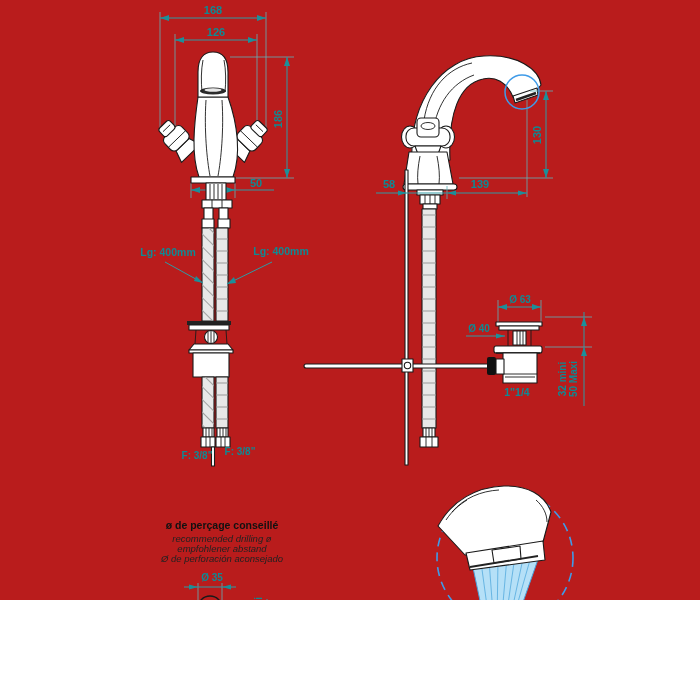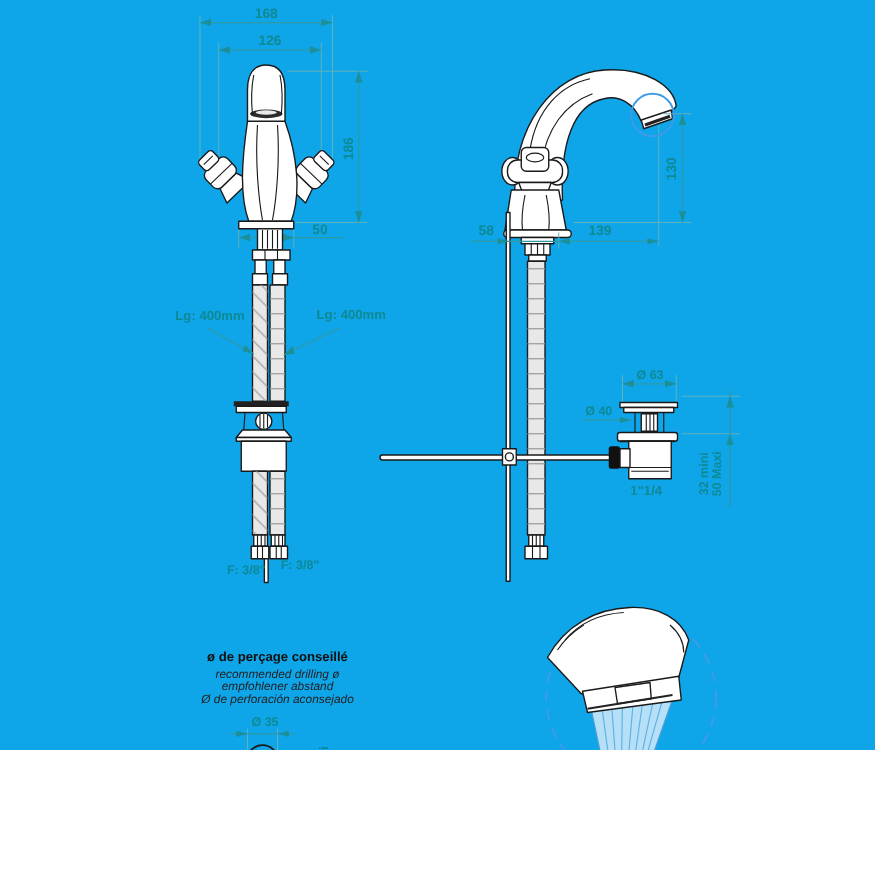--- a/index.html
+++ b/index.html
@@ -1,16 +1,16 @@
 <!DOCTYPE html>
 <html><head>
 <meta charset="utf-8">
 <style>
   html,body{margin:0;padding:0;background:#fff;}
-  #stage{position:relative;width:700px;height:600px;background:#0ea5e9;overflow:hidden;text-align:center;}
+  #stage{position:relative;width:700px;height:600px;background:#b91c1c;overflow:hidden;text-align:center;}
   svg{position:absolute;left:0;top:0;}
   text{font-family:"Liberation Sans","DejaVu Sans",sans-serif;}
   .dim{fill:#0e8a94;font-weight:bold;font-size:11px;text-anchor:middle;}
   .dim-s{fill:#0e8a94;font-weight:bold;font-size:10px;text-anchor:middle;}
   .lbl{fill:#0e8a94;font-weight:bold;font-size:10.5px;text-anchor:middle;}
   .note1{fill:#111;font-weight:bold;font-size:10.5px;text-anchor:middle;}
   .note2{fill:#222;font-style:italic;font-size:9.5px;text-anchor:middle;}
   .blue{fill:#4aa3e8;font-weight:bold;font-size:9.5px;text-anchor:middle;}
   .dl{stroke:#2f9aa3;stroke-width:1;fill:none;}
   .xl{stroke:#5fb3ba;stroke-width:0.8;fill:none;}

